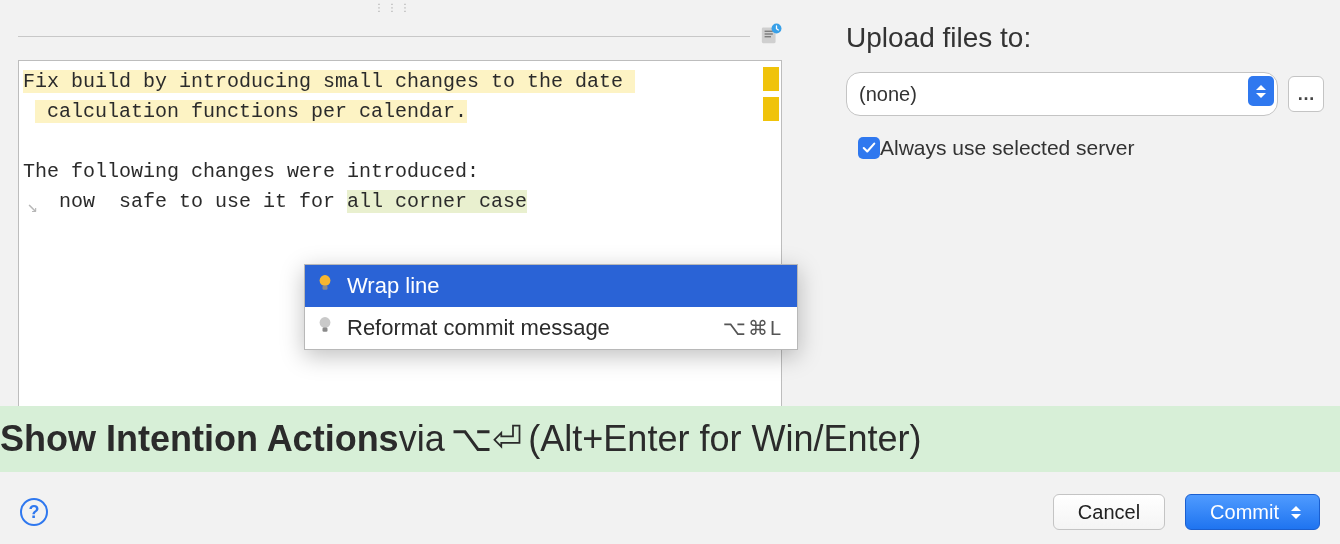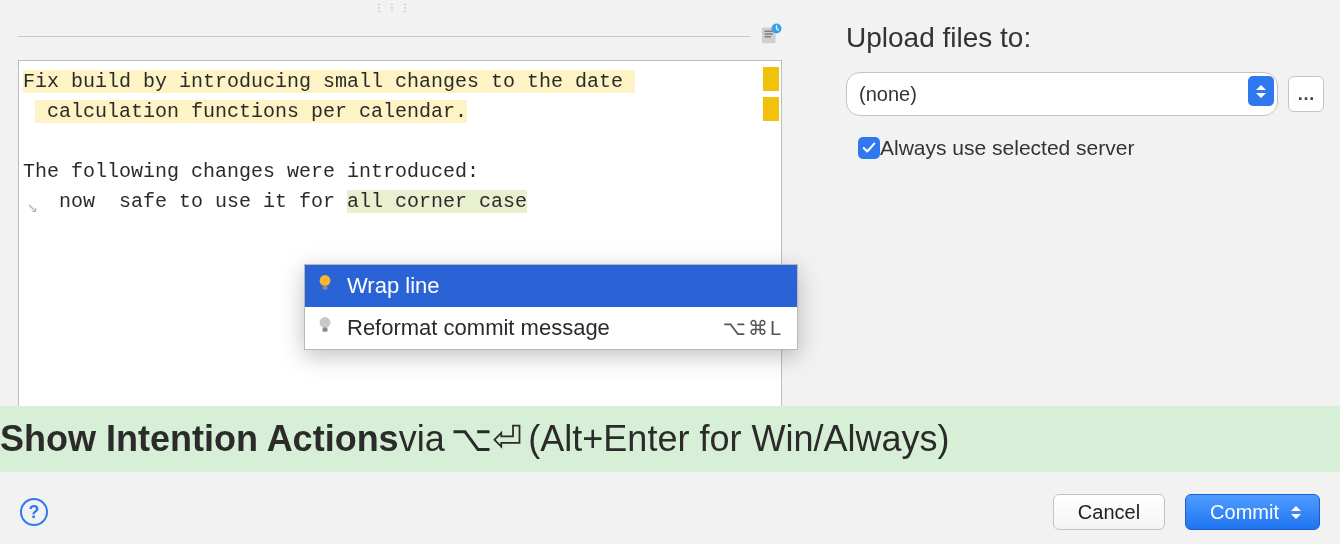--- a/index.html
+++ b/index.html
@@ -338,21 +338,21 @@
           </svg>
       </span>
       <span>Always use selected server</span>
     </div>
   </div>
 
   <div class="banner">
     <span class="bold">Show Intention Actions</span>
       <span> via </span>
       <span class="keys">⌥⏎</span>
-      <span> (Alt+Enter for Win/Always)</span>
+      <span> (Alt+Enter for Win/Enter)</span>
   </div>
 
   <div class="bottom-bar">
     <div class="help-icon">?</div>
     <div class="grow"></div>
     <div class="btn">
         <span>Cancel</span>
       </div>
     <div class="btn primary">
       <span>Commit</span>

